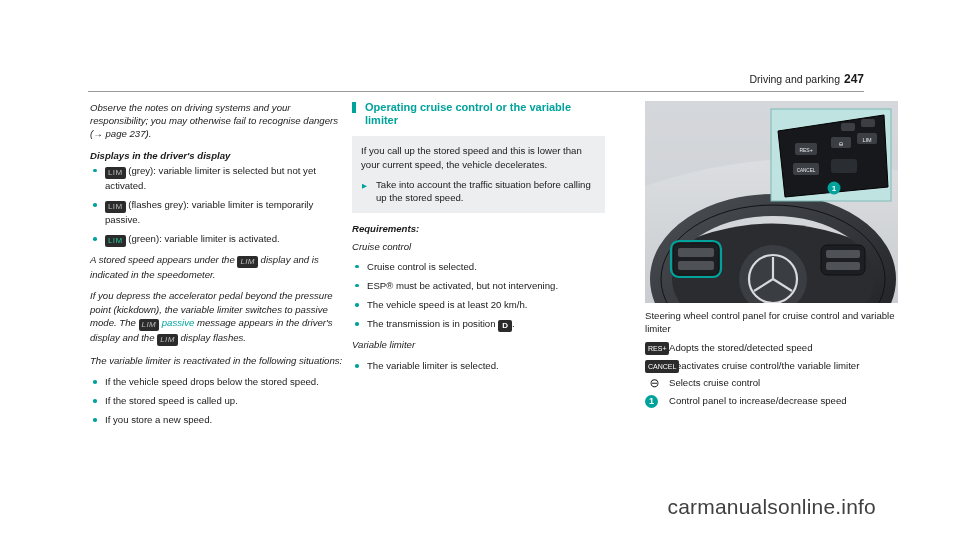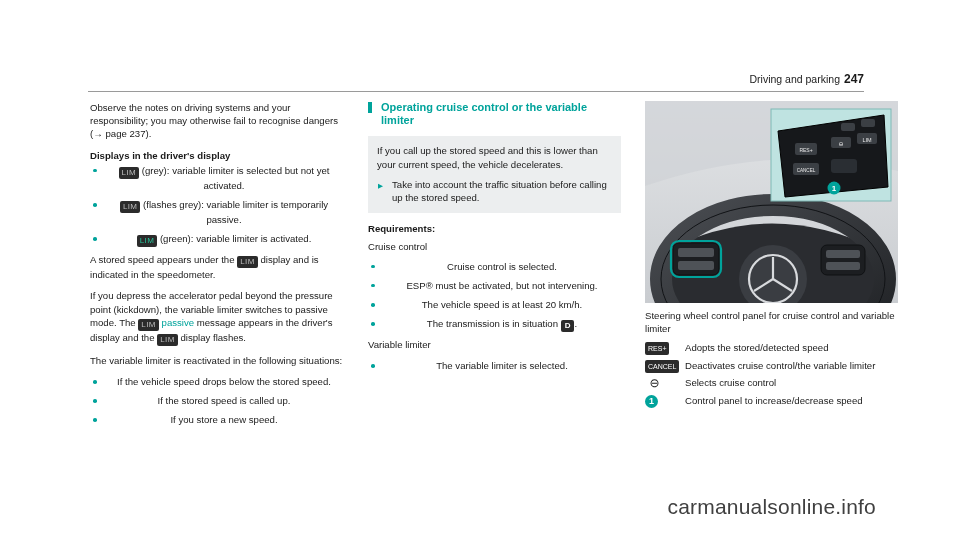--- a/index.html
+++ b/index.html
@@ -45,38 +45,37 @@
     background: #9a9a9a;
   }
   
   .col {
     position: absolute;
     top: 101px;
     font-size: 9.6px;
     line-height: 13.2px;
   }
   .col1 { left: 90px; width: 253px; }
-  .col2 { left: 368px; width: 253px; }
+  .col2 { left: 352px; width: 253px; }
   .col3 { left: 645px; width: 253px; }
 
-  p { margin: 0 0 0 0; }
+  p { margin: 0 0 0 0; font-style: italic; }
   .para { margin-bottom: 8px; }
 
   .subhead {
     font-weight: bold;
     margin: 2px 0 2px 0;
   }
   .bold { font-weight: bold; }
 
   
   .bullet {
     position: relative;
     padding-left: 15px;
     margin-bottom: 6px;
-    text-align: center;
   }
   .bullet::before {
     content: "";
     position: absolute;
     left: 3px;
     top: 5px;
     width: 3.5px;
     height: 3.5px;
     background: #00a39b;
     border-radius: 50%;
@@ -172,21 +171,21 @@
     position: relative;
     overflow: hidden;
   }
   .fig-caption {
     margin-top: 7px;
     margin-bottom: 7px;
     line-height: 12.5px;
   }
   .legend-row {
     position: relative;
-    padding-left: 40px;
+    padding-left: 24px;
     margin-bottom: 5px;
     line-height: 12.5px;
   }
   .legend-ic {
     position: absolute;
     left: 0;
     top: 0px;
   }
   .ic-box {
     display: inline-block;
@@ -289,21 +288,21 @@
       <div class="arrowitem">Take into account the traffic situation before calling up the stored speed.</div>
     </div>
 
     <p class="subhead" style="margin-bottom:5px;">Requirements:</p>
     <p class="para" style="margin-bottom:6px;">Cruise control</p>
 
     <div class="bullet">Cruise control is selected.</div>
     <div class="bullet">ESP® must be activated, but not intervening.</div>
     <div class="bullet">The vehicle speed is at least 20 km/h.</div>
     <div class="bullet">
-      <span>The transmission is in situation</span>
+      <span>The transmission is in position</span>
       <span class="dbadge">D</span><span>.</span>
     </div>
 
     <p class="para" style="margin-top:4px;">Variable limiter</p>
     <div class="bullet">The variable limiter is selected.</div>
   </div>
 
   <div class="col col3">
     <div class="figure">
       <svg width="253" height="202" viewBox="0 0 253 202">

